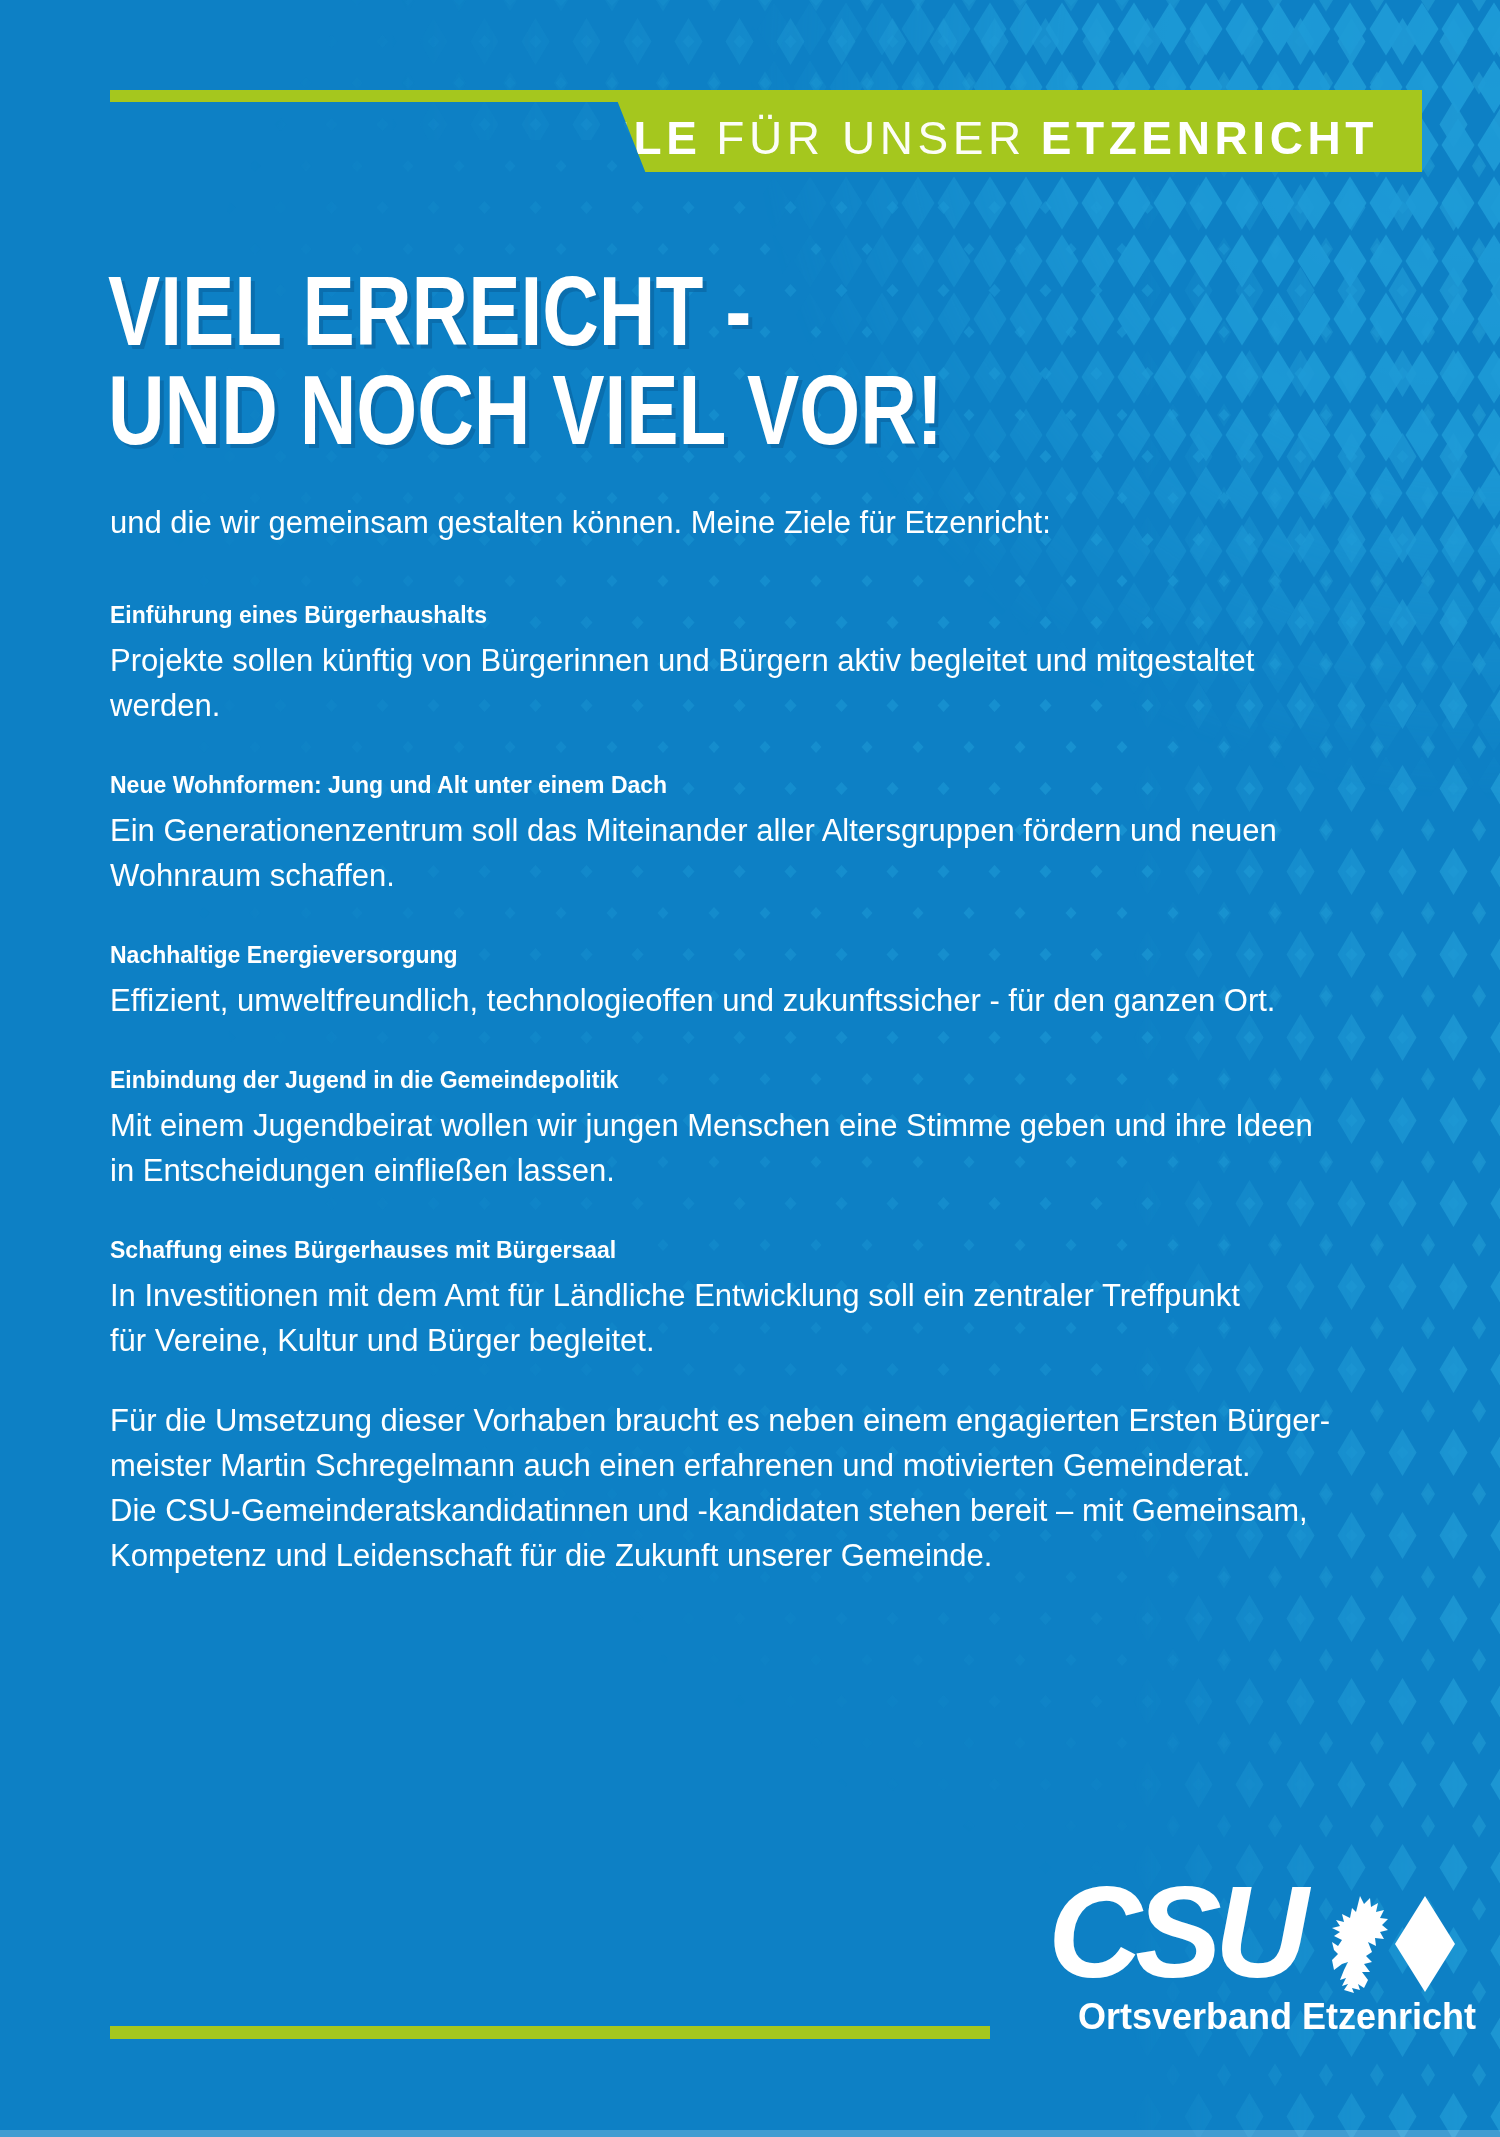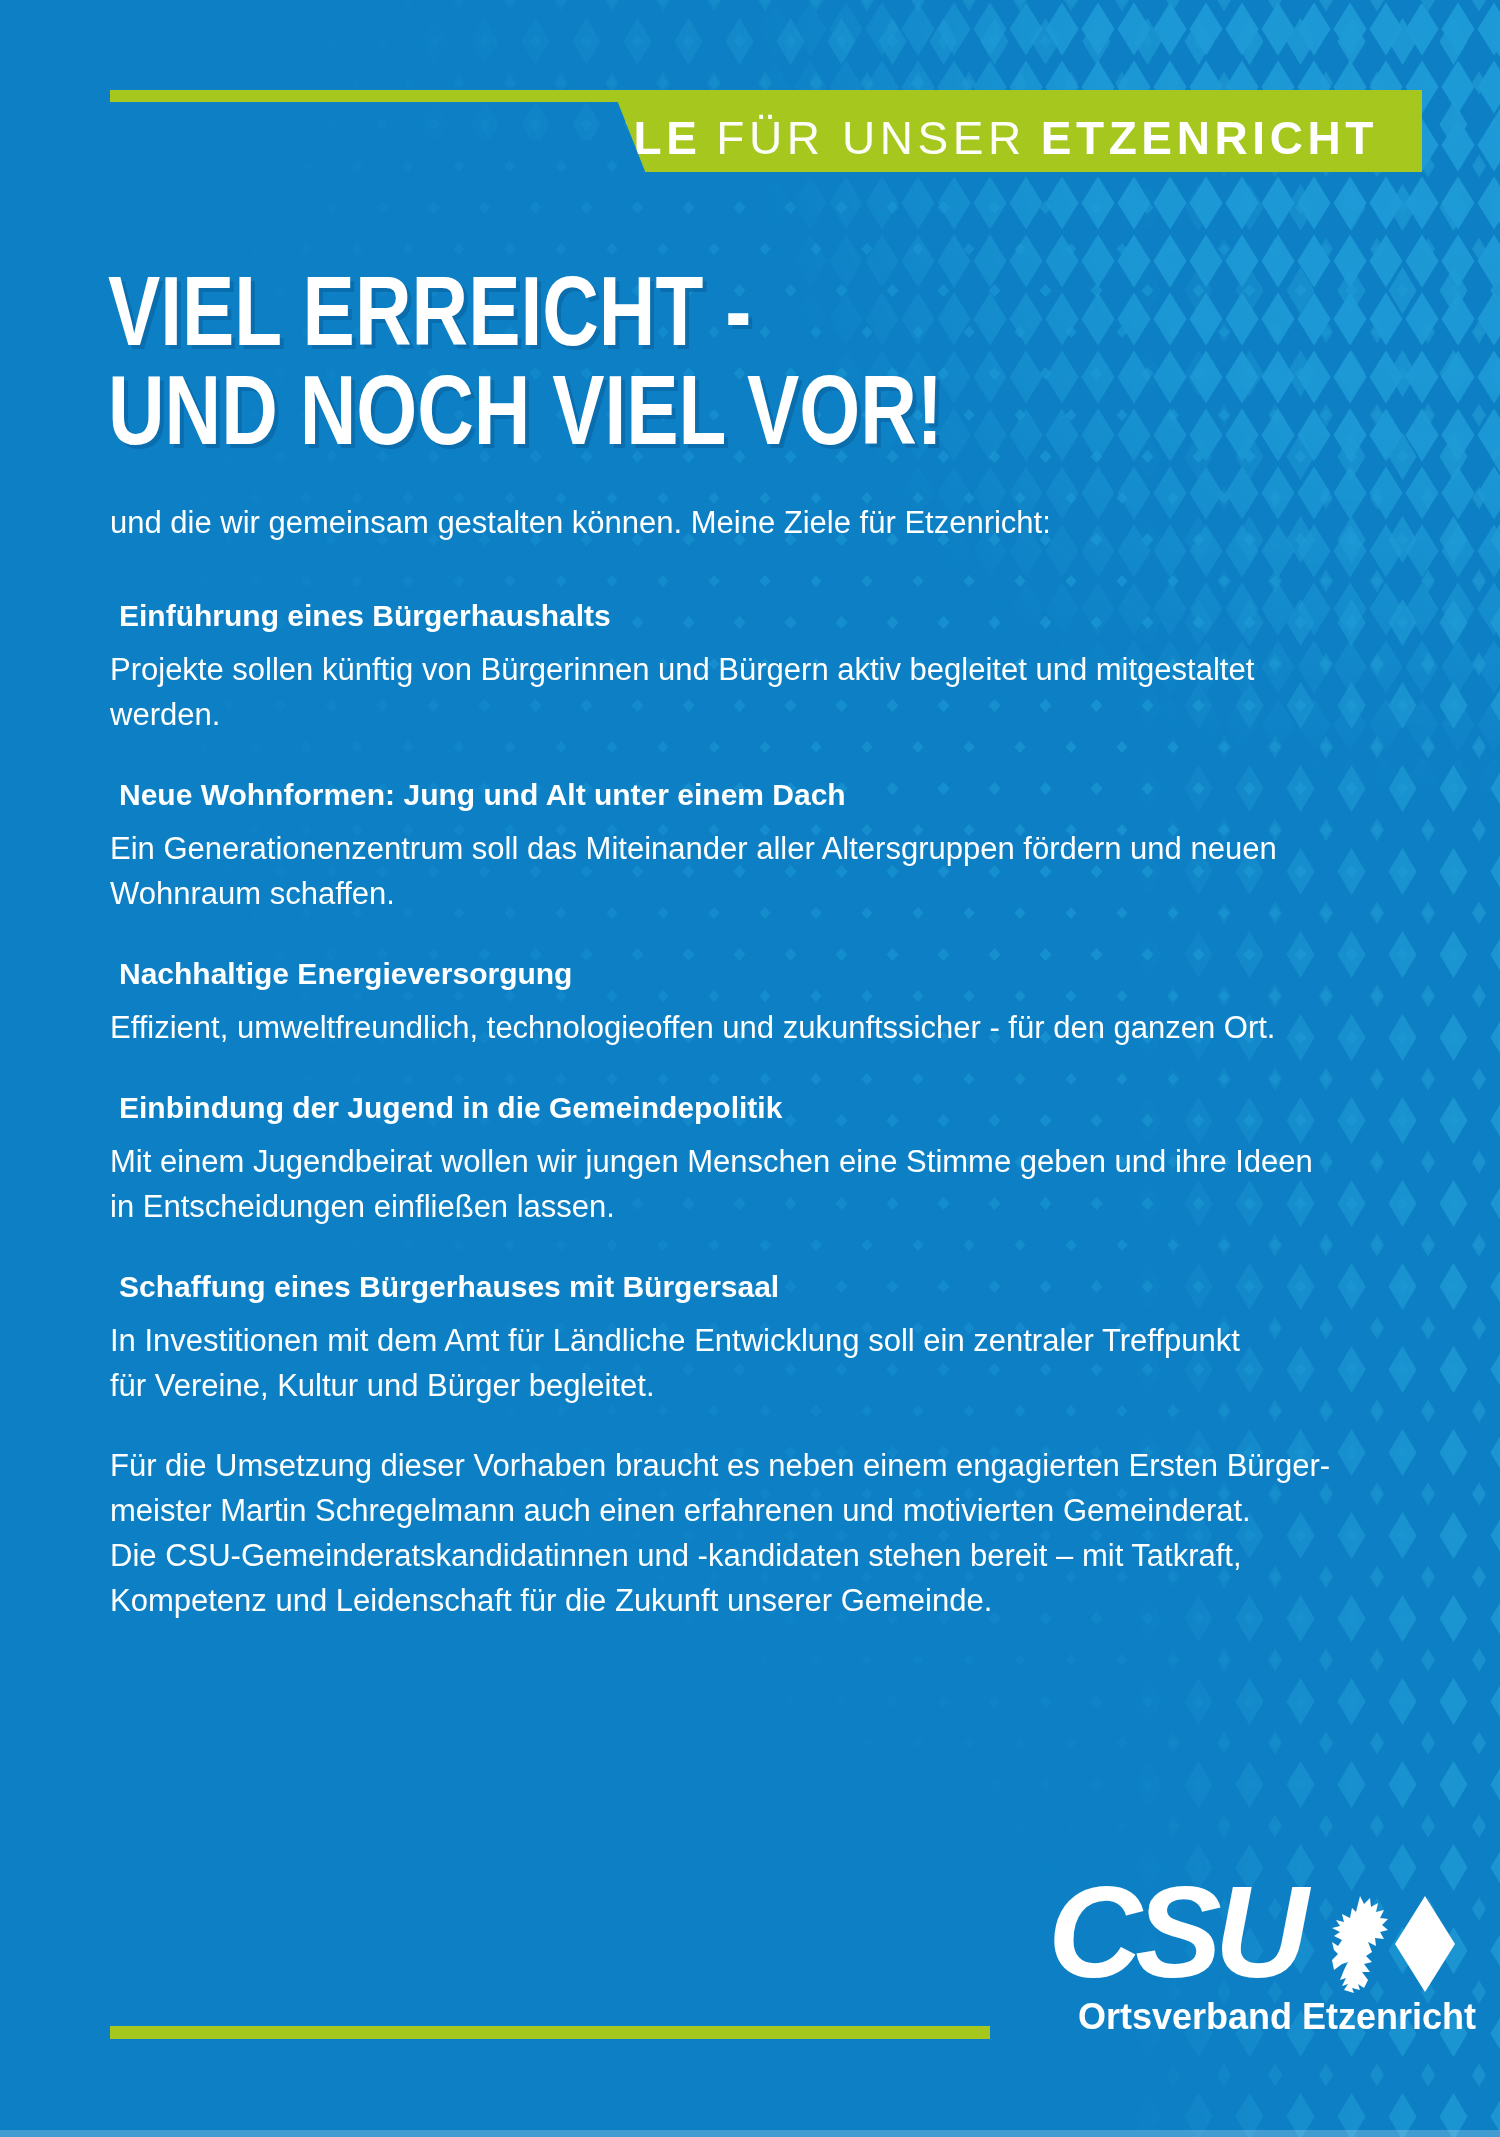--- a/index.html
+++ b/index.html
@@ -37,21 +37,21 @@
   .headline span{display:block;}
 
   
   .content{
     position:absolute;left:110px;top:500px;width:1300px;
     font-size:31px;line-height:45px;
   }
   .intro{margin:0 0 48px 0;}
   .section{margin:0 0 35px 0;}
   .section h3{
-    margin:9px;font-size:30px;line-height:45px;font-weight:700;
+    margin:0;font-size:23px;line-height:45px;font-weight:700;
   }
   .ln{display:block;}
 
   
   .logo{position:absolute;left:1048px;top:1886px;width:420px;height:160px;}
   .csu-word{
     position:absolute;left:0;top:-6px;
     font-size:130px;line-height:105px;font-weight:700;font-style:italic;
     letter-spacing:-7px;
   }
@@ -180,21 +180,21 @@
     <div class="section">
       <h3>Schaffung eines Bürgerhauses mit Bürgersaal</h3>
       <span class="ln">In Investitionen mit dem Amt für Ländliche Entwicklung soll ein zentraler Treffpunkt</span>
       <span class="ln">für Vereine, Kultur und Bürger begleitet.</span>
     </div>
 
 
     <div class="section">
       <span class="ln">Für die Umsetzung dieser Vorhaben braucht es neben einem engagierten Ersten Bürger-</span>
       <span class="ln">meister Martin Schregelmann auch einen erfahrenen und motivierten Gemeinderat.</span>
-      <span class="ln">Die CSU-Gemeinderatskandidatinnen und -kandidaten stehen bereit – mit Tatkraft,</span>
+      <span class="ln">Die CSU-Gemeinderatskandidatinnen und -kandidaten stehen bereit – mit Gemeinsam,</span>
       <span class="ln">Kompetenz und Leidenschaft für die Zukunft unserer Gemeinde.</span>
     </div>
   </div>
 
   <div class="logo">
     <div class="csu-word">CSU</div>
 
     <svg class="lion" width="62" height="97" viewBox="0 0 62 97" aria-hidden="true">
       <path fill="#ffffff" d="
         M30 0 L34 8 L40 2 L41 11 L48 7 L46 16 L54 14 L50 22 L58 23 L52 29

